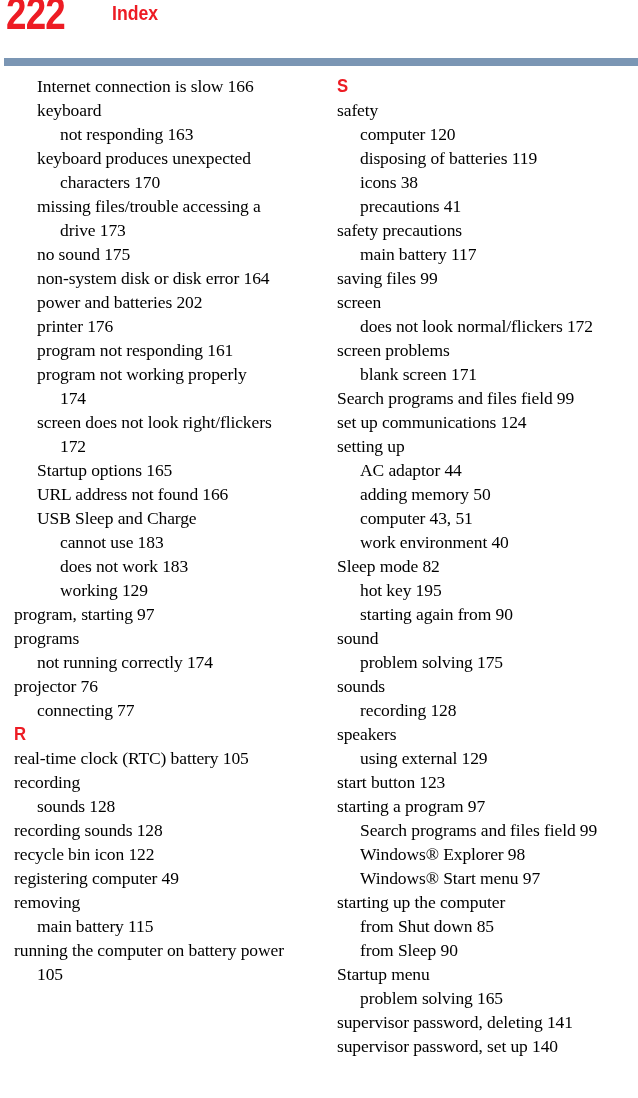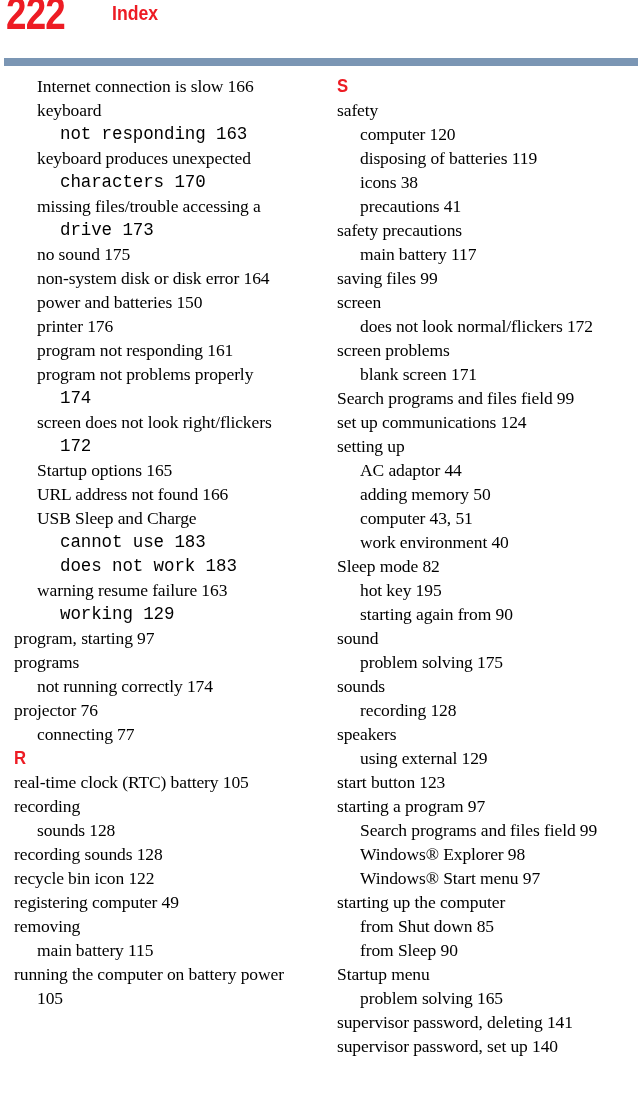--- a/index.html
+++ b/index.html
@@ -94,21 +94,21 @@
     font-size: 17.5px;
     line-height: 24px;
     color: #000000;
     margin: 0;
     padding: 0;
     white-space: pre-wrap;
     letter-spacing: -0.1px;
   }
   .lvl-0 { padding-left: 0px; }
   .lvl-1 { padding-left: 23px; }
-  .lvl-2 { padding-left: 46px; font-family: Liberation Mono, monospace; }
+  .lvl-2 { padding-left: 46px; }
 </style>
 </head>
 <body>
 
 <div id="page-header">
   <div id="folio-number">222</div>
   <div id="header-title">Index</div>
   <div id="header-rule"></div>
 </div>
 
@@ -116,33 +116,32 @@
   <div class="index-column" id="column-left">
       <div class="entry lvl-1">Internet connection is slow 166</div>
       <div class="entry lvl-1">keyboard</div>
       <div class="entry lvl-2">not responding 163</div>
       <div class="entry lvl-1">keyboard produces unexpected</div>
       <div class="entry lvl-2">characters 170</div>
       <div class="entry lvl-1">missing files/trouble accessing a</div>
       <div class="entry lvl-2">drive 173</div>
       <div class="entry lvl-1">no sound 175</div>
       <div class="entry lvl-1">non-system disk or disk error 164</div>
-      <div class="entry lvl-1">power and batteries 150</div>
+      <div class="entry lvl-1">power and batteries 202</div>
       <div class="entry lvl-1">printer 176</div>
       <div class="entry lvl-1">program not responding 161</div>
-      <div class="entry lvl-1">program not problems properly</div>
+      <div class="entry lvl-1">program not working properly</div>
       <div class="entry lvl-2">174</div>
       <div class="entry lvl-1">screen does not look right/flickers</div>
       <div class="entry lvl-2">172</div>
       <div class="entry lvl-1">Startup options 165</div>
       <div class="entry lvl-1">URL address not found 166</div>
       <div class="entry lvl-1">USB Sleep and Charge</div>
       <div class="entry lvl-2">cannot use 183</div>
       <div class="entry lvl-2">does not work 183</div>
-      <div class="entry lvl-1">warning resume failure 163</div>
       <div class="entry lvl-2">working 129</div>
       <div class="entry lvl-0">program, starting 97</div>
       <div class="entry lvl-0">programs</div>
       <div class="entry lvl-1">not running correctly 174</div>
       <div class="entry lvl-0">projector 76</div>
       <div class="entry lvl-1">connecting 77</div>
       <div class="letter-heading">R</div>
       <div class="entry lvl-0">real-time clock (RTC) battery 105</div>
       <div class="entry lvl-0">recording</div>
       <div class="entry lvl-1">sounds 128</div>

